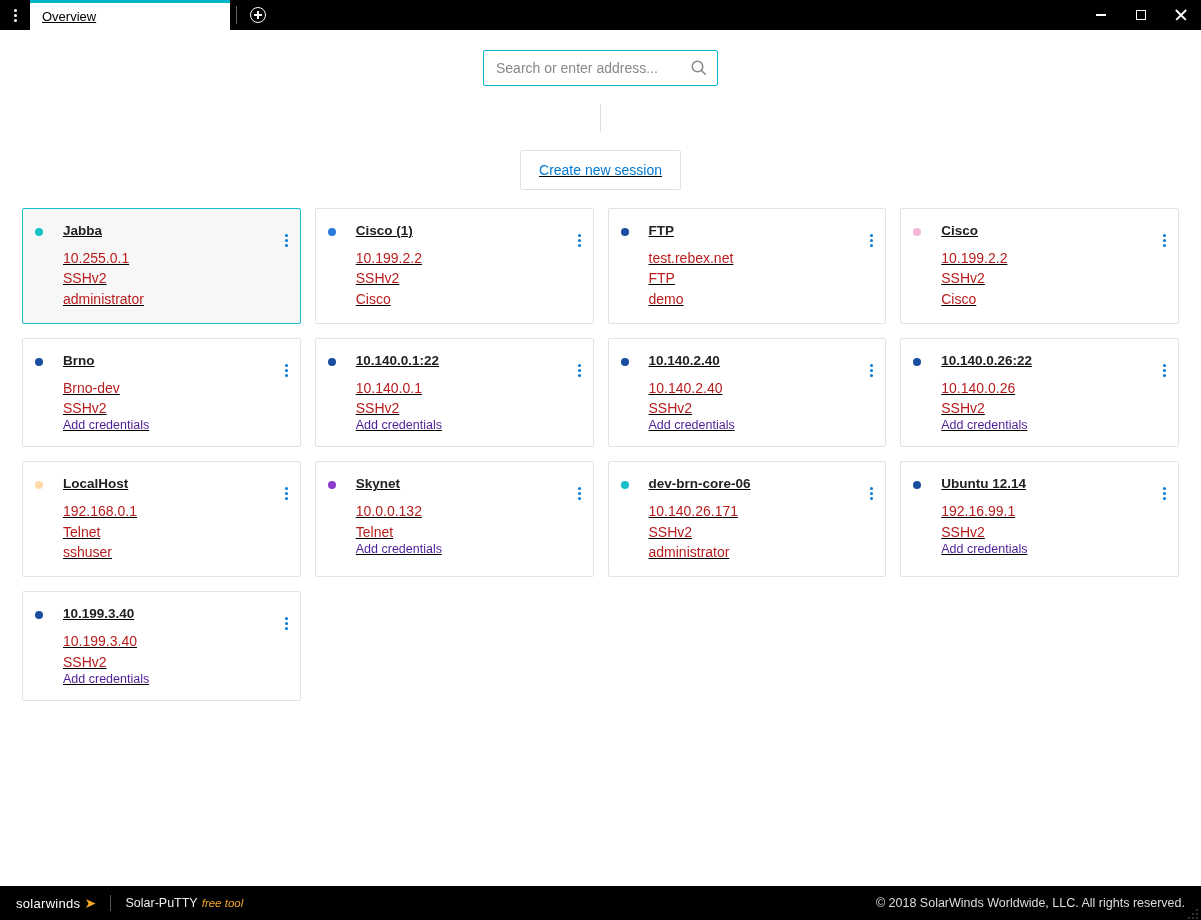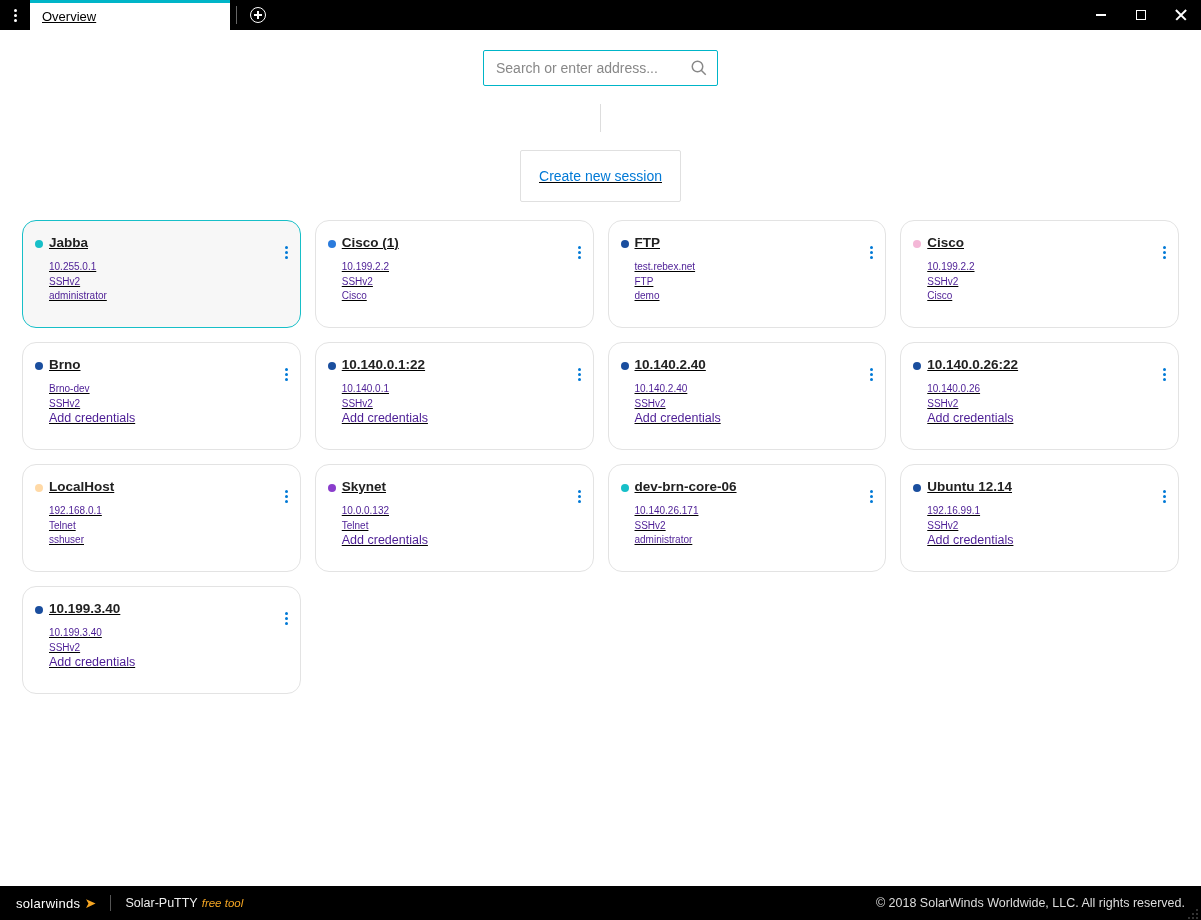--- a/index.html
+++ b/index.html
@@ -27,29 +27,29 @@
   .close-x::after { transform: rotate(-45deg); }
   
   .content { flex: 1; padding: 20px 22px; overflow: auto; }
   .toprow { display: flex; gap: 18px; align-items: center; margin-bottom: 18px; flex-direction: column; }
   .searchwrap { flex: 1; position: relative; }
   .search { width: 100%; height: 36px; border: 1px solid #00b5c8; border-radius: 2px; padding: 0 40px 0 12px; font-size: 14px; outline: none; color: #333; }
   .search::placeholder { color: #888; }
   .search-icon { position: absolute; right: 10px; top: 50%; transform: translateY(-50%); width: 18px; height: 18px; color: #888; }
   .search-icon svg { width: 18px; height: 18px; }
   .divider2 { width: 1px; height: 28px; background: #ddd; }
-  .newbtn { height: 52px; padding: 8px 18px; border: 1px solid #e0e0e0; border-radius: 2px; background: #fff; color: #0079d6; font-size: 14px; cursor: pointer; }
+  .newbtn { height: 40px; padding: 8px 18px; border: 1px solid #e0e0e0; border-radius: 2px; background: #fff; color: #0079d6; font-size: 14px; cursor: pointer; }
   
   .grid { display: grid; grid-template-columns: repeat(4, 1fr); gap: 14px; }
-  .card { border: 1px solid #e3e3e3; border-radius: 14px; padding: 14px 16px 14px 26px; min-height: 108px; position: relative; background: #fff; cursor: pointer; }
+  .card { border: 1px solid #e3e3e3; border-radius: 2px; padding: 14px 16px 14px 40px; min-height: 108px; position: relative; background: #fff; cursor: pointer; }
   .card.active { border-color: #17bfc8; background: #f7f7f7; }
   .card .dot { position: absolute; left: 12px; top: 19px; width: 8px; height: 8px; border-radius: 50%; }
   .card .more { position: absolute; right: 10px; top: 12px; color: #0079d6; cursor: pointer; padding: 2px; }
   .card .name { font-weight: 600; font-size: 13.5px; color: #222; margin-bottom: 10px; }
-  .card .line { font-size: 10px; color: #4c1d95; line-height: 1.45; }
+  .card .line { font-size: 14px; color: #b91c1c; line-height: 1.45; }
   .card .link { font-size: 12.5px; color: #4c1d95; cursor: pointer; }
   
   .footer { height: 34px; background: #000; color: #fff; display: flex; align-items: center; padding: 8px 16px; font-size: 12.5px; }
   .footer .logo { display: flex; align-items: center; gap: 4px; font-size: 13px; letter-spacing: 0.3px; }
   .footer .arrow { color: #f6a623; font-size: 14px; }
   .footer .sep { width: 1px; height: 16px; background: #555; margin: 0 14px; }
   .footer .product { color: #eee; }
   .footer .free { color: #f6a623; font-style: italic; margin-left: 4px; font-size: 11.5px; }
   .footer .copy { margin-left: auto; color: #ddd; }
   .resize-grip { position: absolute; bottom: 2px; right: 2px; width: 12px; height: 12px; color: #888; opacity: 0.5; }

